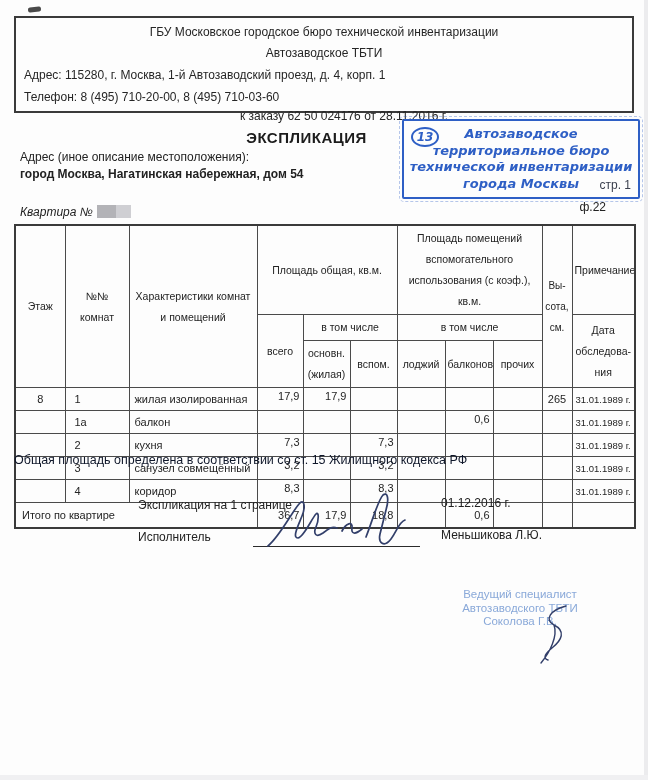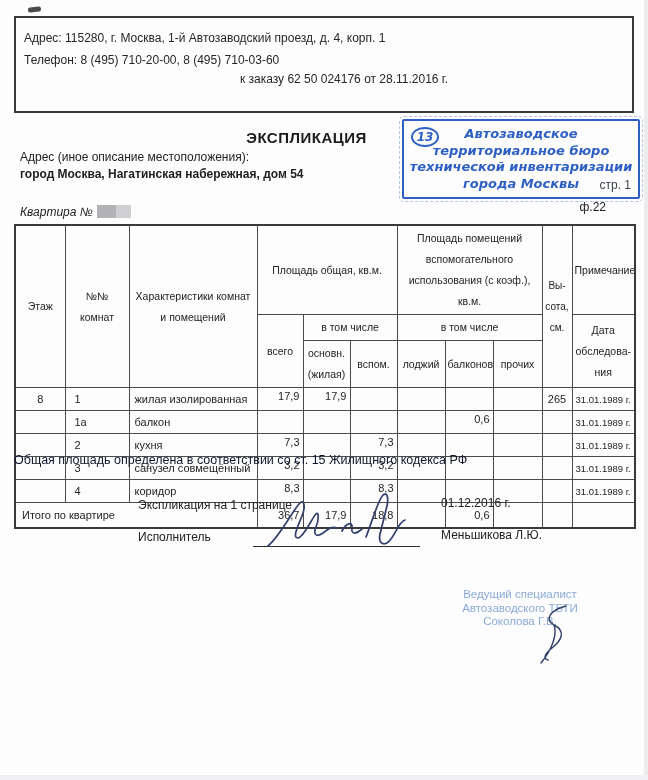--- a/index.html
+++ b/index.html
@@ -85,20 +85,22 @@
 </style>
 </head>
 <body>
 
 <div class="page">
   <div class="scan-edge-right"></div>
   <div class="scan-edge-bottom"></div>
   <div class="artifact"></div>
 
   <div class="org-box">
+    <div class="org-line-center">ГБУ Московское городское бюро технической инвентаризации</div>
+    <div class="org-line-center">Автозаводское ТБТИ</div>
     <div class="org-line-left">Адрес: 115280, г. Москва, 1-й Автозаводский проезд, д. 4, корп. 1</div>
     <div class="org-line-left">Телефон: 8 (495) 710-20-00, 8 (495) 710-03-60</div>
     <div class="org-line-order">к заказу 62 50 024176 от 28.11.2016 г.</div>
   </div>
 
   <div class="doc-title">ЭКСПЛИКАЦИЯ</div>
 
   <div class="stamp">
     <span class="stamp-num">13</span>
     <div>Автозаводское</div>

